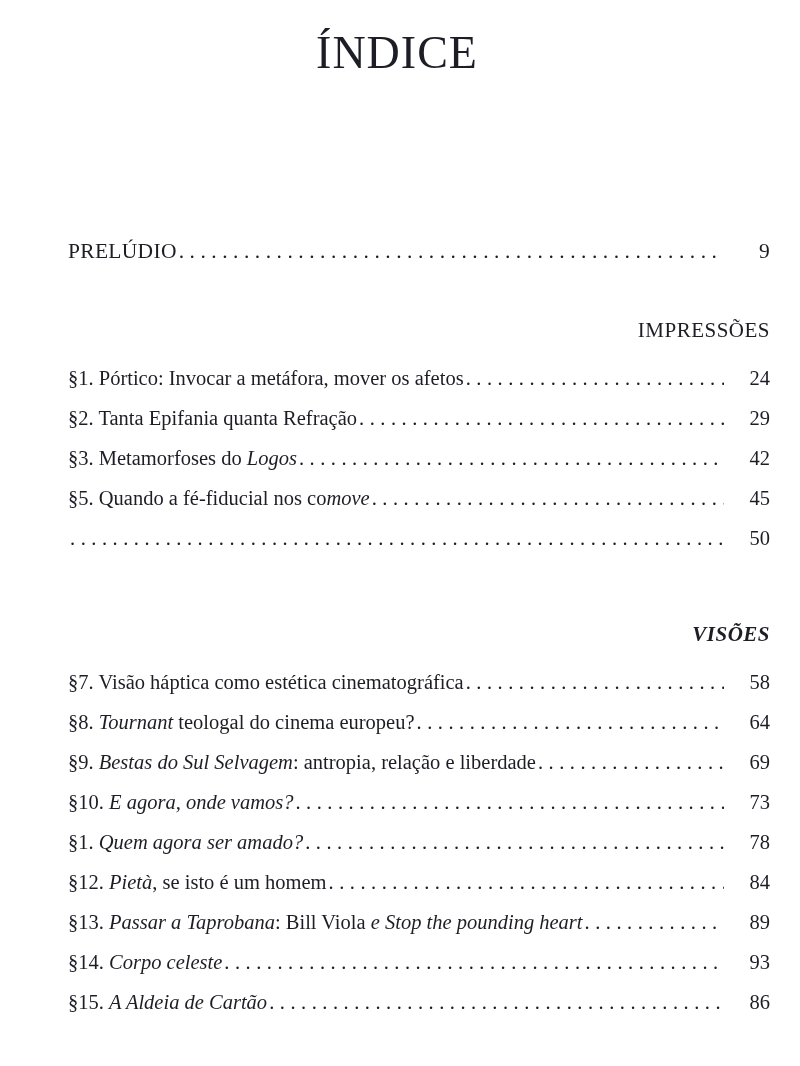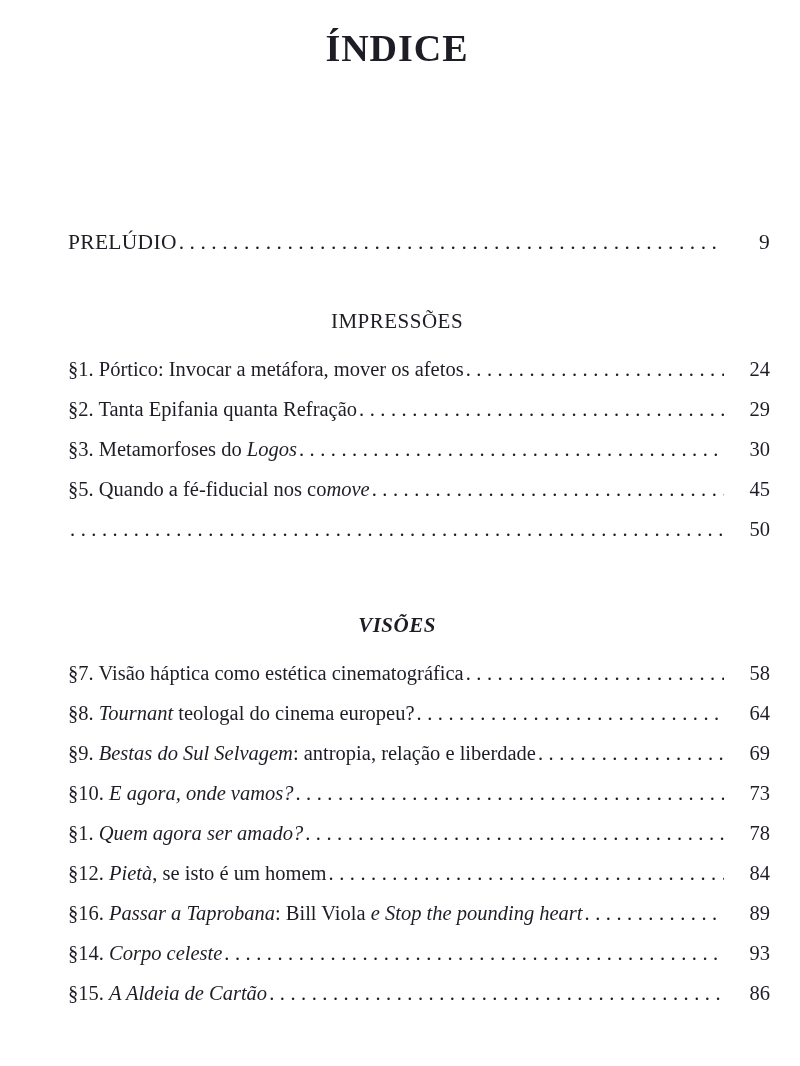--- a/index.html
+++ b/index.html
@@ -12,22 +12,22 @@
     height: 1066px;
     box-sizing: border-box;
     background: #ffffff;
     color: #1d1d26;
     font-family: "Liberation Serif", "DejaVu Serif", serif;
     padding: 18px 30px 0 24px;
     overflow: hidden;
   }
   .page-title {
     text-align: center;
-    font-size: 38px;
-    font-weight: 700;
+    font-size: 46px;
+    font-weight: 400;
     letter-spacing: 1px;
     margin: 8px 0 16px 0;
   }
   .prelude-block {
     margin-top: 152px;
   }
   .toc-row {
     display: flex;
     align-items: baseline;
     font-size: 20.5px;
@@ -54,21 +54,21 @@
     font-style: normal;
     font-weight: normal;
   }
   .toc-page {
     flex: 0 0 auto;
     width: 36px;
     text-align: right;
     margin-left: 10px;
   }
   .section-heading {
-    text-align: center;
+    text-align: right;
     font-size: 21px;
     letter-spacing: 0.5px;
     margin-top: 47px;
     margin-bottom: 15px;
     font-weight: 500;
   }
   .section-heading.bold-italic {
     font-style: italic;
     font-weight: bold;
     margin-top: 64px;
@@ -96,21 +96,21 @@
         <span class="toc-page">24</span>
       </div>
       <div class="toc-row">
         <span class="toc-title"><span class="seg-roman">§2. Tanta Epifania quanta Refração</span></span>
         <span class="leader"></span>
         <span class="toc-page">29</span>
       </div>
       <div class="toc-row">
         <span class="toc-title"><span class="seg-roman">§3. Metamorfoses do </span><span class="seg-italic">Logos</span></span>
         <span class="leader"></span>
-        <span class="toc-page">30</span>
+        <span class="toc-page">42</span>
       </div>
       <div class="toc-row">
         <span class="toc-title"><span class="seg-roman">§5. Quando a fé-fiducial nos co</span><span class="seg-italic">move</span></span>
         <span class="leader"></span>
         <span class="toc-page">45</span>
       </div>
       <div class="toc-row">
         <span class="leader"></span>
         <span class="toc-page">50</span>
       </div>
@@ -139,21 +139,21 @@
         <span class="toc-title"><span class="seg-roman">§1. </span><span class="seg-italic">Quem agora ser amado?</span></span>
         <span class="leader"></span>
         <span class="toc-page">78</span>
       </div>
       <div class="toc-row">
         <span class="toc-title"><span class="seg-roman">§12. </span><span class="seg-italic">Pietà</span><span class="seg-roman">, se isto é um homem</span></span>
         <span class="leader"></span>
         <span class="toc-page">84</span>
       </div>
       <div class="toc-row">
-        <span class="toc-title"><span class="seg-roman">§16. </span><span class="seg-italic">Passar a Taprobana</span><span class="seg-roman">: Bill Viola </span><span class="seg-italic">e Stop the pounding heart</span></span>
+        <span class="toc-title"><span class="seg-roman">§13. </span><span class="seg-italic">Passar a Taprobana</span><span class="seg-roman">: Bill Viola </span><span class="seg-italic">e Stop the pounding heart</span></span>
         <span class="leader"></span>
         <span class="toc-page">89</span>
       </div>
       <div class="toc-row">
         <span class="toc-title"><span class="seg-roman">§14. </span><span class="seg-italic">Corpo celeste</span></span>
         <span class="leader"></span>
         <span class="toc-page">93</span>
       </div>
       <div class="toc-row">
         <span class="toc-title"><span class="seg-roman">§15. </span><span class="seg-italic">A Aldeia de Cartão</span></span>

